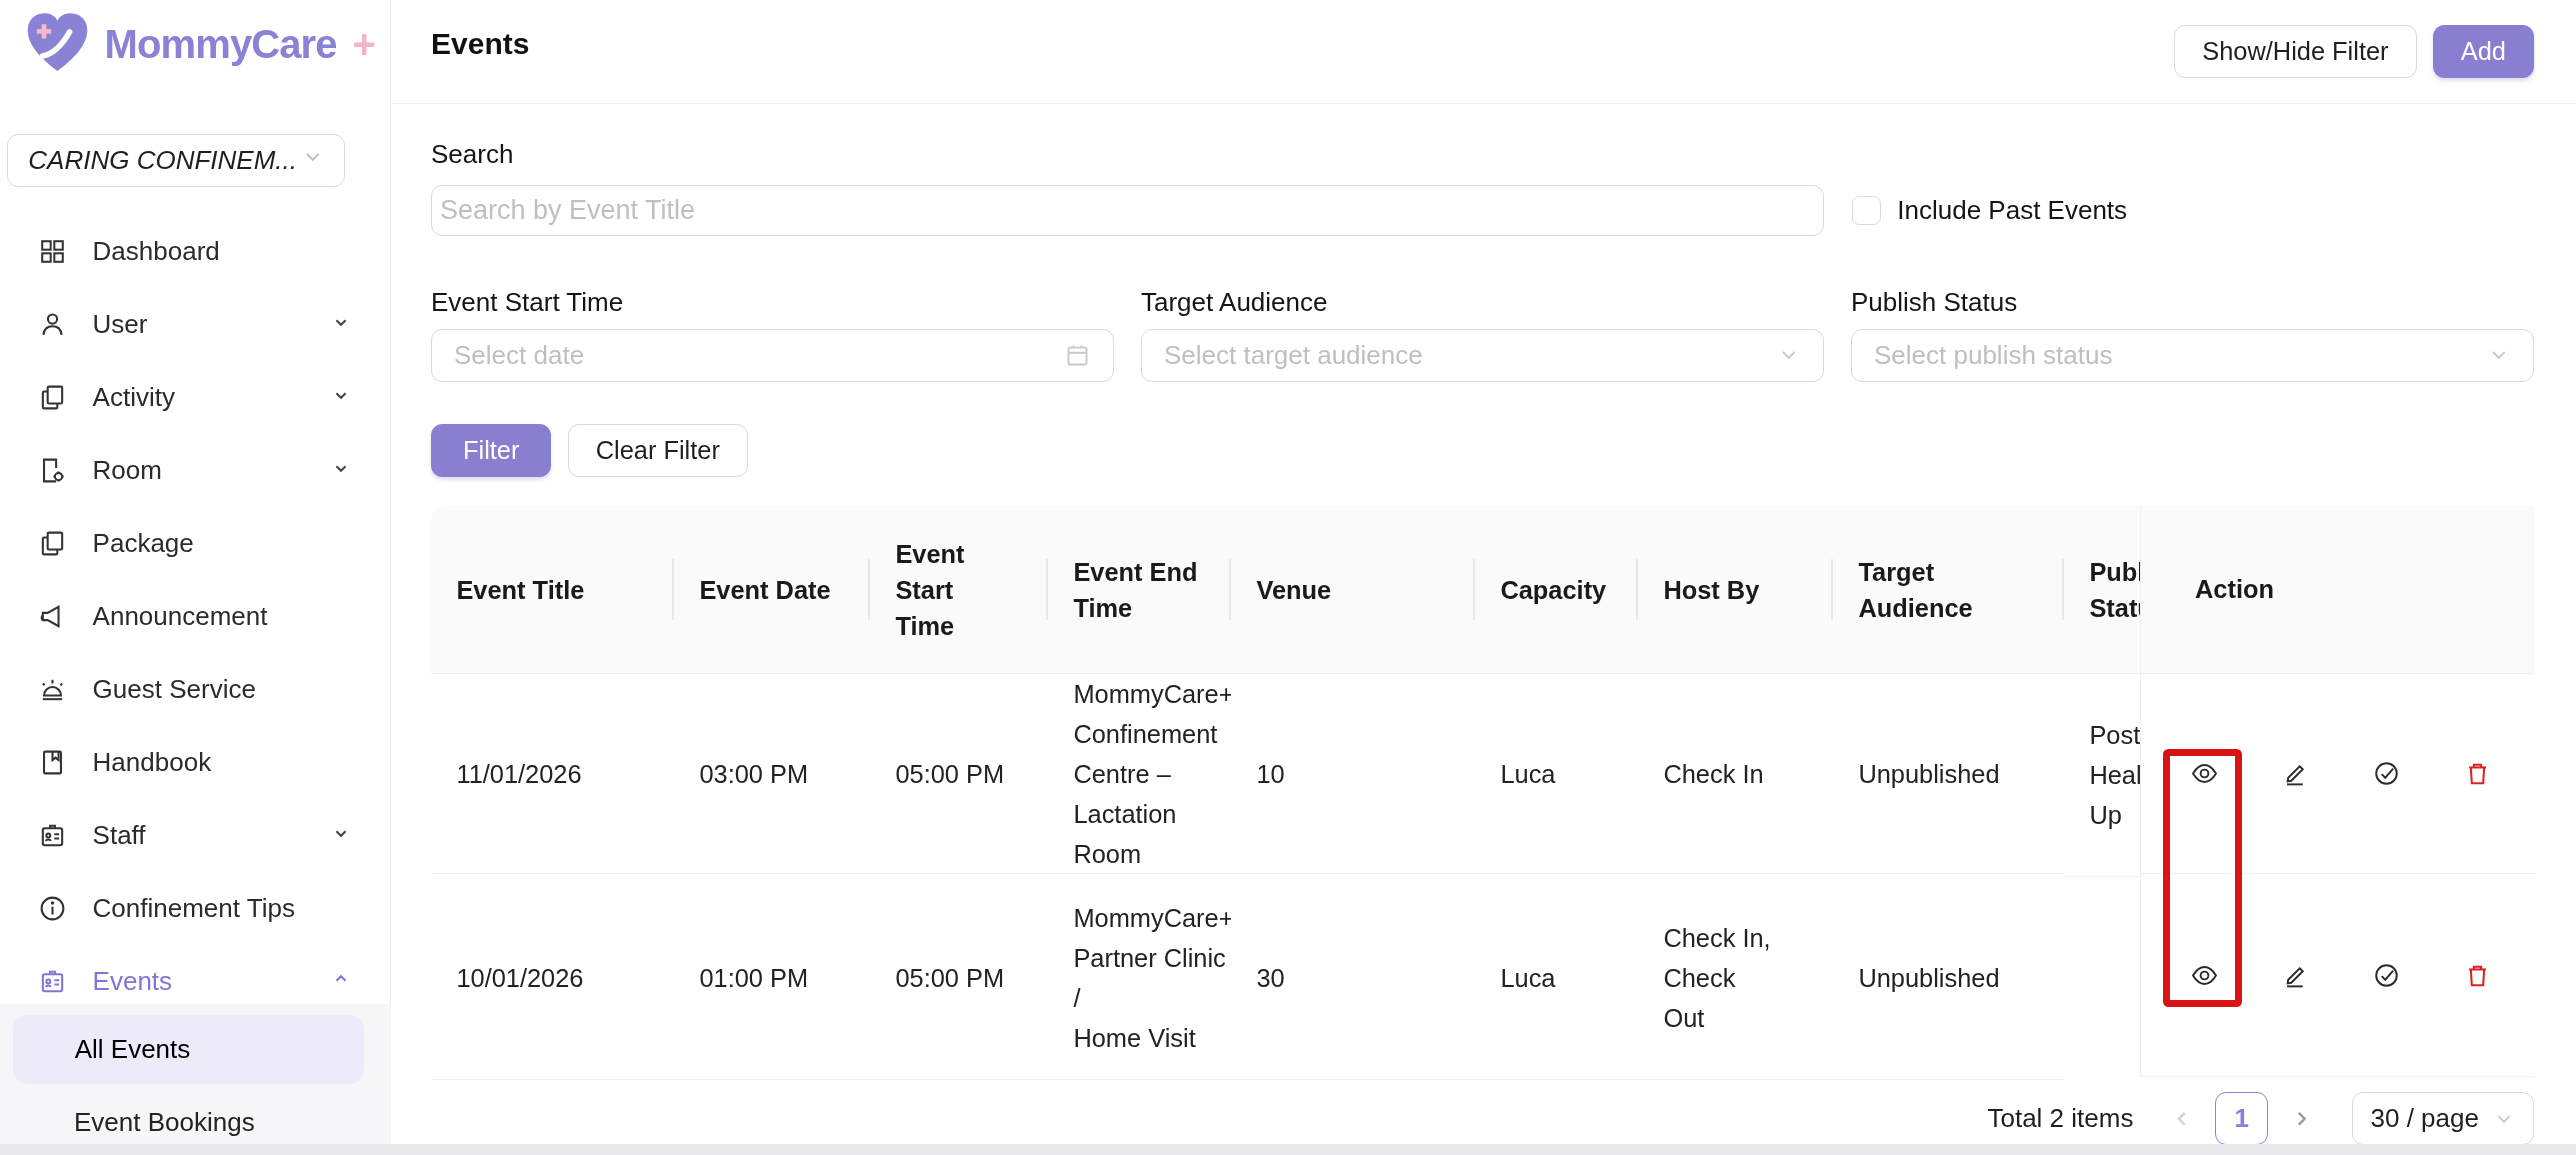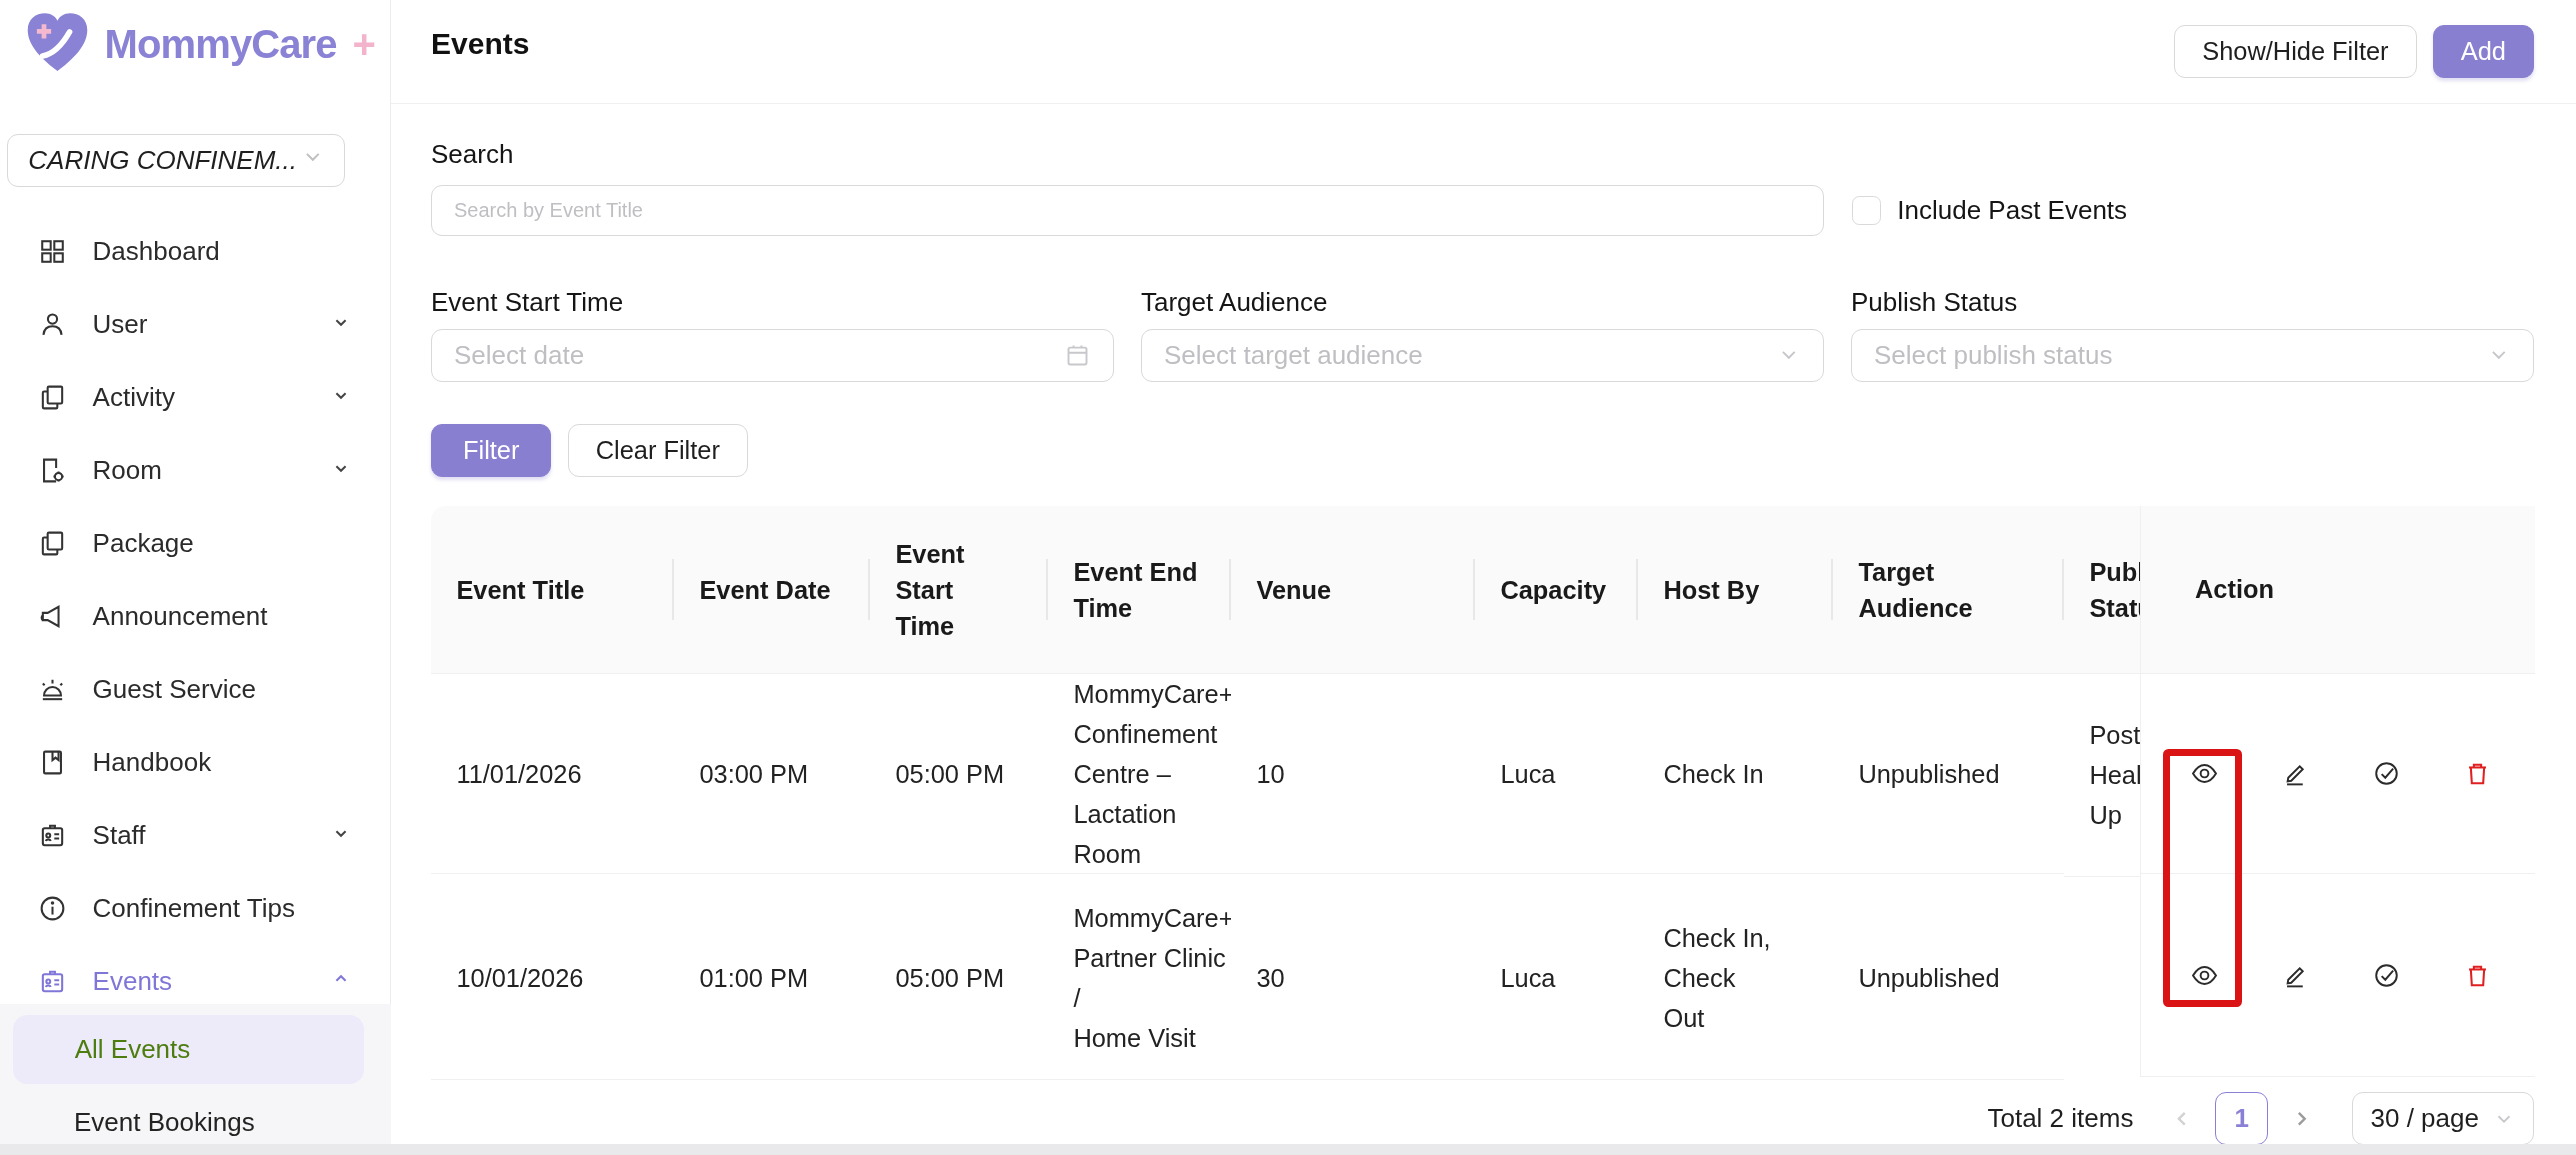--- a/index.html
+++ b/index.html
@@ -13,36 +13,36 @@
   .logo-text{font-size:40px;font-weight:700;color:#8a82d5;letter-spacing:-0.9px;}
   .logo-plus{color:#f2b3cb;font-weight:700;font-size:40px;margin-left:1.8px;}
   .org-select{position:absolute;left:7.3px;top:134px;width:338px;height:53px;border:0.9px solid #d9d9d9;border-radius:11px;display:flex;align-items:center;padding:11px 20px;font-size:26px;color:#1f1f1f;background:#fff;font-style:italic;}
   .org-select .chev{margin-left:auto;}
   #side-menu{position:absolute;left:0;top:215px;width:100%;}
   .side-item{display:flex;align-items:center;height:73px;padding:0 38px 0 38px;font-size:26px;color:#2b2b2b;cursor:pointer;}
   .side-item .ic{width:31px;height:31px;margin-right:23.6px;flex:0 0 31px;display:flex;align-items:center;}
   .side-item .chev{margin-left:auto;}
   .side-item.active{color:#7f76d8;}
   .submenu{position:absolute;left:0;top:1004px;width:391px;height:152px;background:#f6f6f8;padding:11px 0 0 0;}
-  .sub-pill{margin:0 27px 0 12.7px;height:69px;border-radius:14.5px;background:#edeafa;display:flex;align-items:center;padding-left:62px;font-size:26px;color:#4d7c0f;cursor:pointer;}
+  .sub-pill{margin:0 27px 0 12.7px;height:69px;border-radius:14.5px;background:#edeafa;display:flex;align-items:center;padding-left:62px;font-size:26px;color:#000000;cursor:pointer;}
   .sub-item{height:69px;display:flex;align-items:center;padding-left:74px;font-size:26px;color:#232323;margin-top:3.6px;cursor:pointer;}
 
   
   #main{position:absolute;left:391px;top:0;right:0;height:100%;background:#fff;}
   .page-header{position:absolute;top:0;left:0;right:0;height:104px;border-bottom:0.9px solid #f0f0f0;}
   .page-title{position:absolute;left:40px;top:27px;font-size:30px;font-weight:700;color:#111;}
   .hdr-actions{position:absolute;right:42px;top:25.4px;display:flex;gap:16.3px;}
   .btn{height:53px;border-radius:11px;font-size:25.4px;display:flex;align-items:center;justify-content:center;cursor:pointer;border:0.9px solid #d9d9d9;background:#fff;color:#1f1f1f;padding:0 27px;}
   .btn.primary{background:#897fd1;border-color:#897fd1;color:#fff;box-shadow:0 2.7px 3.6px rgba(137,127,209,.25);}
 
   
   .filters{position:absolute;top:104px;left:40px;width:2104px;}
   .f-label{margin-top:35px;font-size:26px;color:#151515;height:31px;}
   .search-row{margin-top:14.5px;display:flex;align-items:center;}
-  .search-input{width:1393px;height:51px;border:0.9px solid #d9d9d9;border-radius:11px;padding:0 22px;font-size:20px;color:#1f1f1f;outline:none;font-family:inherit;}
+  .search-input{width:1393px;height:51px;border:0.9px solid #d9d9d9;border-radius:11px;padding:0 8px;font-size:27px;color:#1f1f1f;outline:none;font-family:inherit;}
   .search-input::placeholder{color:#bfbfc3;}
   .chk-group{display:flex;align-items:center;margin-left:28px;cursor:pointer;}
   .checkbox{width:29px;height:29px;border:0.9px solid #d9d9d9;border-radius:7.3px;background:#fff;flex:0 0 29px;}
   .chk-label{margin-left:16.3px;font-size:26px;color:#151515;}
   .trio{display:grid;grid-template-columns:683px 683px 683px;column-gap:27px;}
   .trio.labels{margin-top:51px;}
   .trio.inputs{margin-top:11px;}
   .trio .f-label{margin-top:0;}
   .fake-input{height:53px;border:0.9px solid #d9d9d9;border-radius:11px;display:flex;align-items:center;padding:0 22px;font-size:26px;color:#bfbfc3;background:#fff;cursor:text;}
   .fake-input .tail{margin-left:auto;display:flex;align-items:center;}

